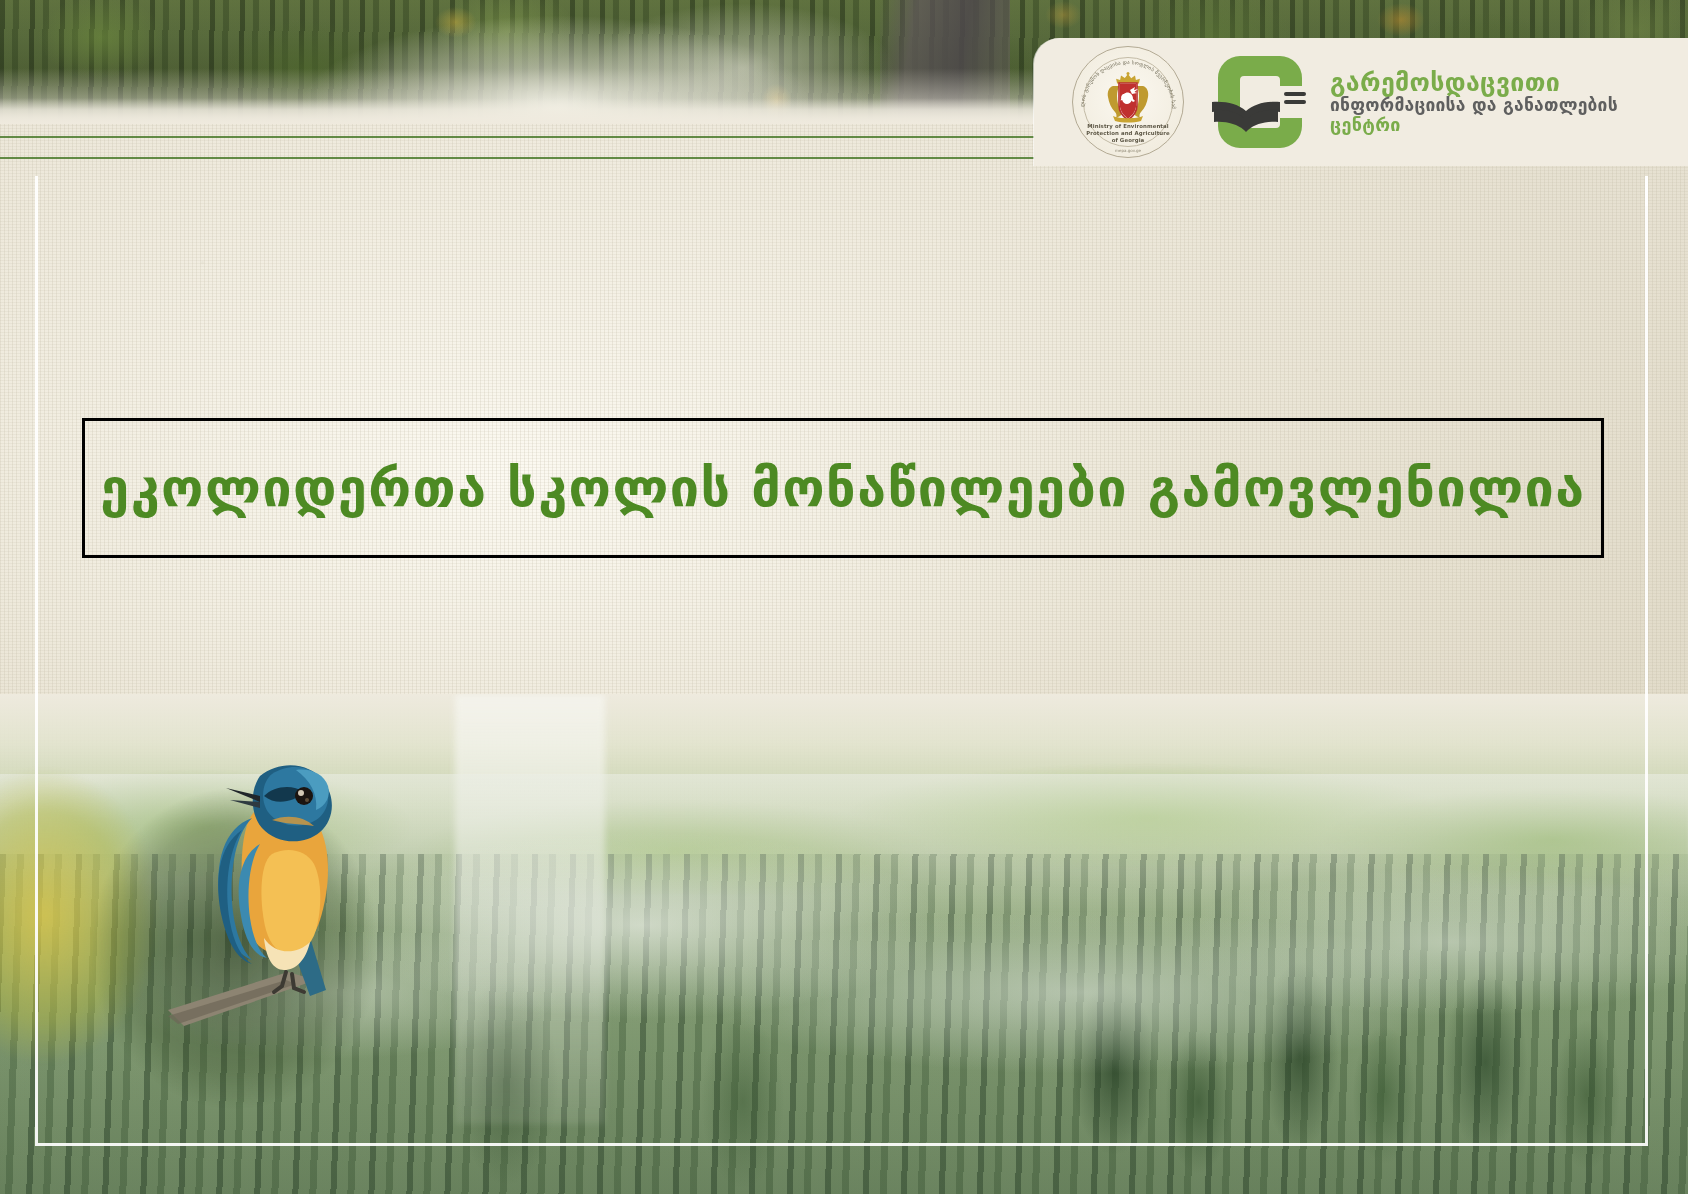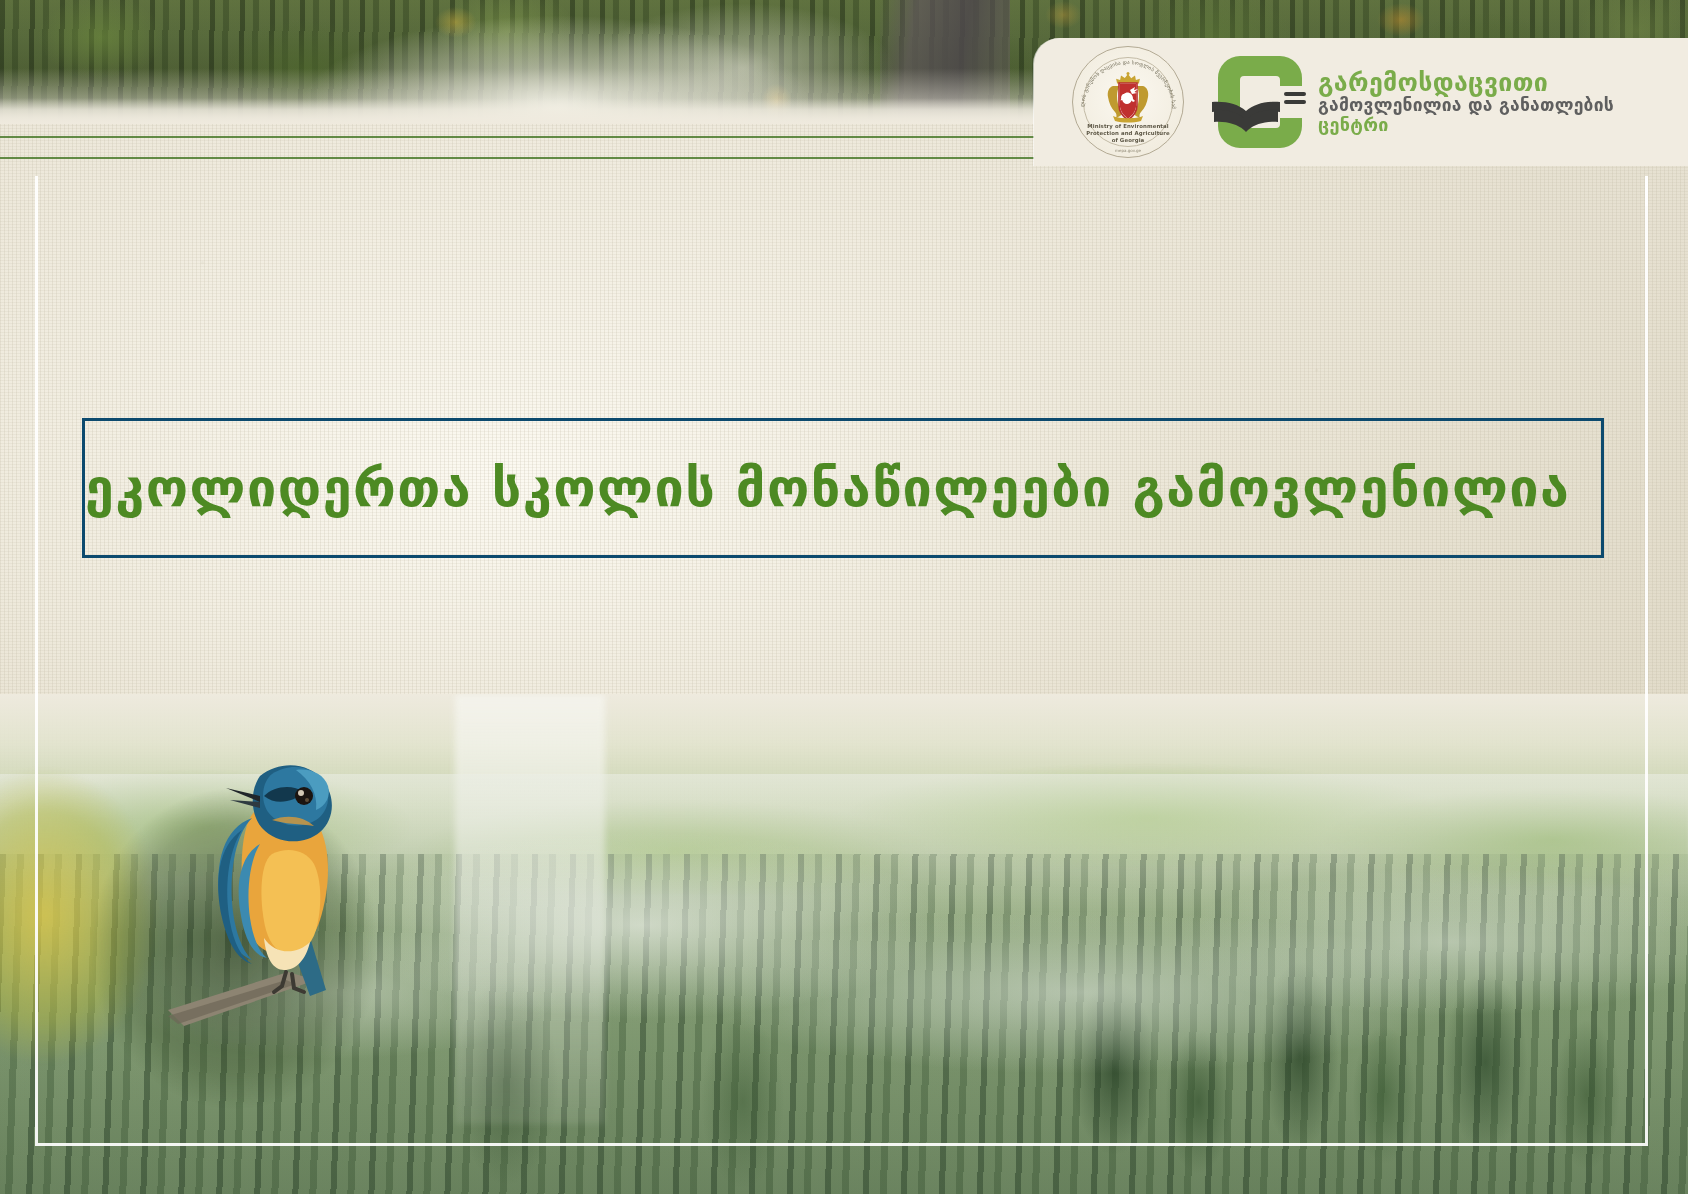--- a/index.html
+++ b/index.html
@@ -180,45 +180,45 @@
   }
   .seal-url {
     position: absolute;
     left: 0; right: 0; bottom: 5px;
     text-align: center;
     font-size: 4px;
     color: #8e8773;
   }
 
   
-  .eiec { display: flex; align-items: center; gap: 12px; }
+  .eiec { display: flex; align-items: center; gap: 24px; }
   .eiec-mark { width: 96px; height: 100px; flex: none; }
   .eiec-text { display: flex; flex-direction: column; line-height: 1.02; }
   .eiec-l1 {
     font-size: 25px; color: #7aac4a; font-weight: bold; letter-spacing: .3px;
     white-space: nowrap;
   }
   .eiec-l2 {
     font-size: 17.5px; color: #5f5f5f; font-weight: bold; letter-spacing: .2px;
     white-space: nowrap; margin-top: 2px;
   }
   .eiec-l3 {
     font-size: 18px; color: #7aac4a; font-weight: bold; letter-spacing: .3px;
     white-space: nowrap; margin-top: 1px;
   }
 
   
   .title-box {
     position: absolute;
     left: 82px; top: 418px;
     width: 1522px; height: 140px;
-    border: 3px solid #0c4a6e;
+    border: 3px solid #000000;
     display: flex;
     align-items: center;
-    justify-content: flex-start;
+    justify-content: center;
     box-sizing: border-box;
   }
   .title-text {
     font-size: 52px;
     font-weight: bold;
     color: #4d8a23;
     letter-spacing: 1.5px;
     white-space: nowrap;
     text-align: center;
   }
@@ -392,21 +392,21 @@
 
           <path d="M2 50 c14 -1 26 2 34 9 c8 -7 20 -10 34 -9 v10 c-12 -1 -24 2 -31 9 l-3 3 l-3 -3 c-7 -7 -19 -10 -31 -9z" fill="#3a3a38"></path>
           <path d="M4 58 c12 -1 23 2 30 8 l2 2 v12 l-2 -2 c-7 -6 -18 -9 -30 -8z" fill="#3a3a38"></path>
           <path d="M68 58 c-12 -1 -23 2 -30 8 l-2 2 v12 l2 -2 c7 -6 18 -9 30 -8z" fill="#3a3a38"></path>
 
           <rect x="74" y="40" width="22" height="4" rx="2" fill="#3a3a38"></rect>
           <rect x="74" y="48" width="22" height="4" rx="2" fill="#3a3a38"></rect>
         </svg>
         <div class="eiec-text">
           <div class="eiec-l1">გარემოსდაცვითი</div>
-          <div class="eiec-l2">გამოვლენილია და განათლების</div>
+          <div class="eiec-l2">ინფორმაციისა და განათლების</div>
           <div class="eiec-l3">ცენტრი</div>
         </div>
       </div>
 
     </div>
   </div>
 
   <div class="bottom-scene">
     <div class="bs-sky"></div>
     <div class="bs-meadow"></div>

